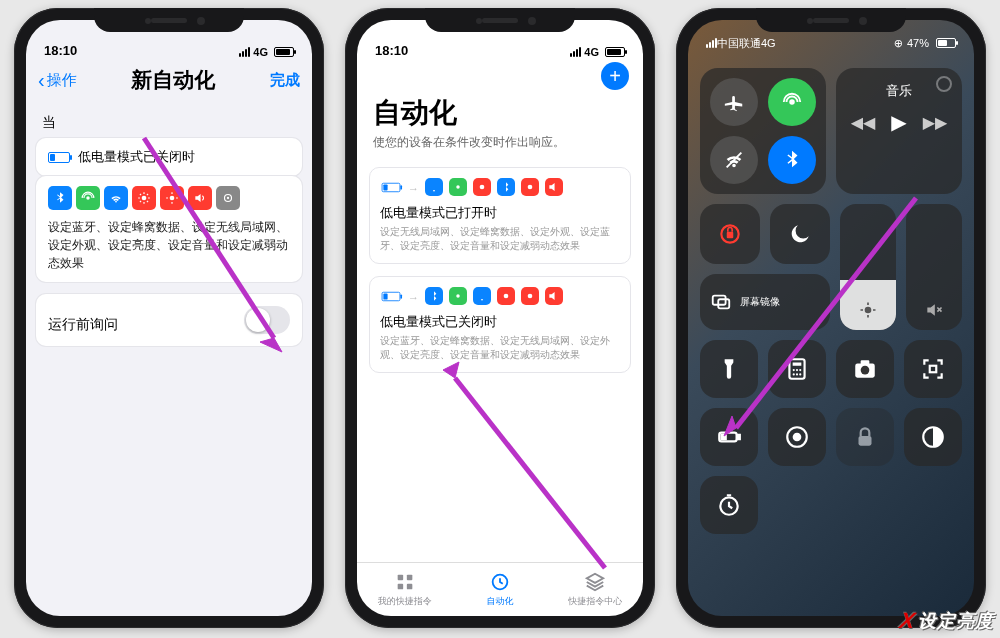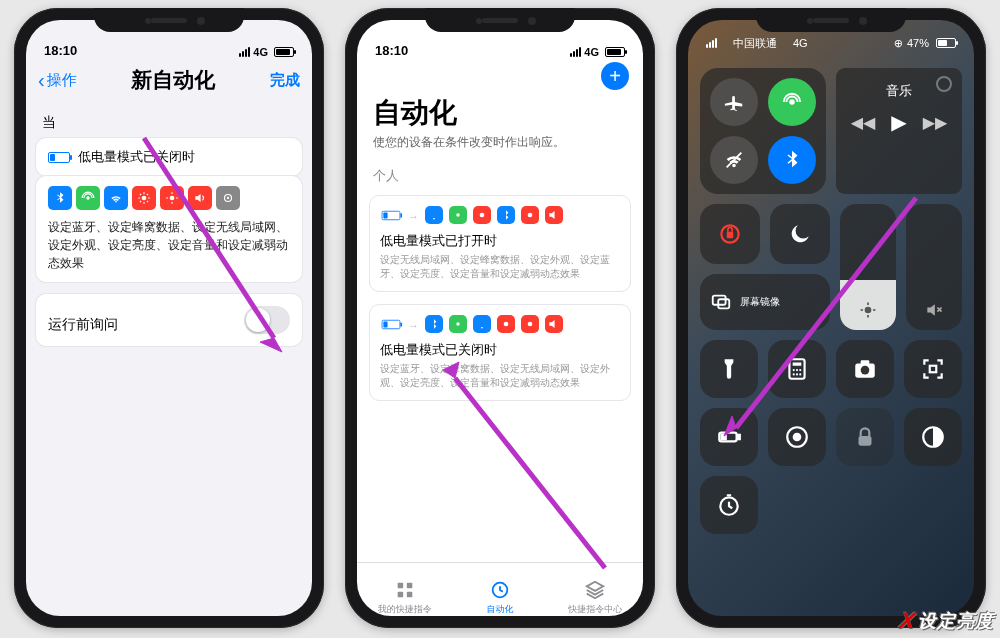--- a/index.html
+++ b/index.html
@@ -94,21 +94,21 @@
   .add-btn { width:28px; height:28px; border-radius:50%; background:#007aff; color:#fff; font-size:20px; display:flex; align-items:center; justify-content:center; font-weight:400; line-height:1;}
   .big-title { font-size:28px; font-weight:700; padding:4px 16px 2px; }
   .subtitle { font-size:12px; color:#666; padding:0 16px 10px; }
   .sec2 { font-size:13px; color:#888; padding:6px 16px 4px; }
   .auto-card { background:#fff; border:1px solid #e5e5ea; border-radius:10px; margin:6px 12px; padding:10px; }
   .auto-card .hdr { display:flex; align-items:center; gap:6px; font-size:11px; margin-bottom:8px; flex-wrap:wrap;}
   .arrow { color:#bbb; }
   .auto-title { font-size:13px; font-weight:500; margin-bottom:3px; }
   .auto-desc { font-size:10px; color:#999; line-height:1.4; }
   .tabbar { height:54px; border-top:1px solid #ddd; display:flex; margin-top:auto; }
-  .tab { flex:1; display:flex; flex-direction:column; align-items:center; justify-content:flex-end; gap:2px; font-size:9px; color:#8e8e93;}
+  .tab { flex:1; display:flex; flex-direction:column; align-items:center; justify-content:center; gap:2px; font-size:9px; color:#8e8e93;}
   .tab.active { color:#007aff; }
   .tab-icon { width:22px; height:22px; }
 
   
   .p3 .screen { 
     background: linear-gradient(135deg,#7a5a3a 0%,#3a4a5a 40%,#2a3a4a 70%,#1a2a3a 100%);
     color:#fff;
   }
   .p3 .status-bar { color:#fff; height:44px; padding-top:4px; align-items:center; }
   .p3 .sb-batt-fill { width:9px; }
@@ -284,21 +284,20 @@
         <span class="sb-batt">
               <span class="sb-batt-fill"></span>
             </span>
       </span>
     </div>
     <div style="display:flex; justify-content:flex-end; padding:2px 14px 0;">
       <div class="add-btn">+</div>
     </div>
     <div class="big-title">自动化</div>
     <div class="subtitle">使您的设备在条件改变时作出响应。</div>
-    <div class="sec2">个人</div>
 
     <div class="auto-card">
       <div class="hdr">
         <span class="batt-icon" style="transform:scale(.85)">
               <i></i>
             </span>
         <span class="arrow">→</span>
         <span class="tile" style="background:#0a84ff;width:18px;height:18px">
               <svg viewBox="0 0 24 24" fill="white">
                 <path d="M12 20l-2-2a3 3 0 014 0l-2 2z"></path>
@@ -405,21 +404,21 @@
     <polygon points="30,30 18,22 34,14"></polygon>
   </svg>
 </div>
 
 <div class="phone-frame p3">
   <span class="notch-dot left"></span>
       <span class="notch-slot"></span>
       <span class="notch-dot right"></span>
   <div class="screen">
     <div class="status-bar">
-      <span class="status-right" style="gap:16px; font-weight:500;">
+      <span class="status-right" style="gap:0; font-weight:500;">
         <span class="signal">
               <i></i>
               <i></i>
               <i></i>
               <i></i>
             </span>
         <span style="font-size:11px;">中国联通</span>
         <span style="font-size:11px;">4G</span>
       </span>
       <span class="status-right" style="gap:4px; font-weight:500;">
@@ -452,21 +451,21 @@
                     <line x1="4" y1="20" x2="20" y2="4" stroke="white" stroke-width="2"></line>
                   </svg>
                 </div>
             <div class="cbtn c-blue">
                   <svg viewBox="0 0 24 24" fill="white">
                     <path d="M12 2l6 5-4 4 4 4-6 5V13l-4 3-1-1 5-4-5-4 1-1 4 3V2z"></path>
                   </svg>
                 </div>
           </div>
         </div>
-        <div class="cc-panel music-panel" style="flex:1;border-radius:9px;">
+        <div class="cc-panel music-panel" style="flex:1;">
           <span class="airplay-dot"></span>
           <span class="music-label">音乐</span>
           <div class="music-ctrl">
             <span>◀◀</span>
             <span class="play">▶</span>
             <span>▶▶</span>
           </div>
         </div>
       </div>
 

